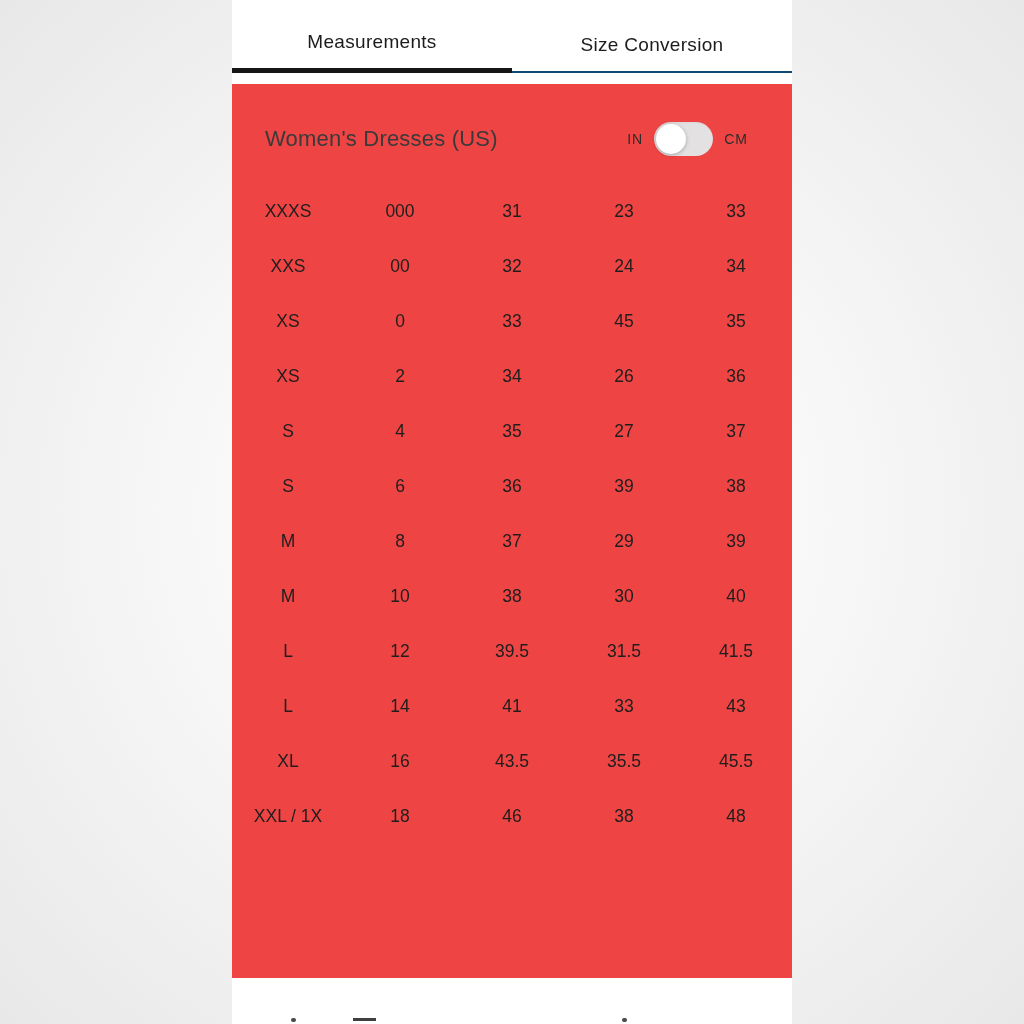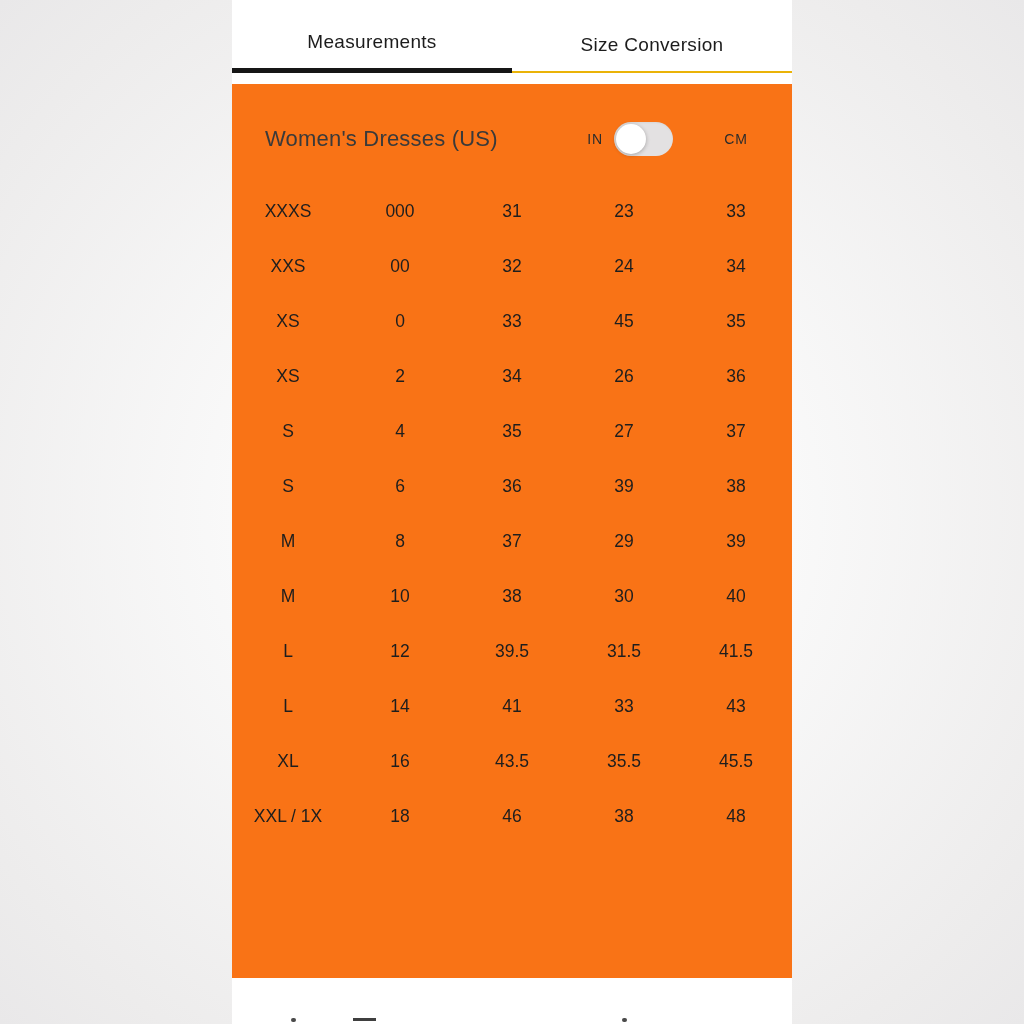--- a/index.html
+++ b/index.html
@@ -18,35 +18,35 @@
   }
 
   
   .tabbar { display:flex; height:73px; }
   .tab {
     flex:1; display:flex; align-items:flex-end; justify-content:center;
     padding-bottom:15px; font-size:19px; letter-spacing:.3px; color:#1c1c1c;
     cursor:pointer;
   }
   .tab.active   { border-bottom:5px solid #161616; font-weight:400; }
-  .tab.inactive { border-bottom:2px solid #eab308; }
+  .tab.inactive { border-bottom:2px solid #0c4a6e; }
 
   
   .content {
     position:absolute; top:84px; left:0; width:560px; height:894px;
-    background:#f97316;
+    background:#ef4444;
   }
   .title-row {
     display:flex; align-items:center; justify-content:space-between;
     padding:38px 44px 0 33px;
   }
   .sheet-title { font-size:22px; color:#3a3a3a; letter-spacing:.2px; }
 
   .toggle-group { display:flex; align-items:center; gap:11px; }
-  .toggle-label { font-size:14px; letter-spacing:1px; color:#2c2c2c;margin-left:40px; }
+  .toggle-label { font-size:14px; letter-spacing:1px; color:#2c2c2c; }
   .switch {
     position:relative; width:59px; height:34px; border-radius:17px;
     background:#e3e1e2; box-shadow:inset 0 1px 2px rgba(0,0,0,.05);
     cursor:pointer;
   }
   .knob {
     position:absolute; left:2px; top:2px; width:30px; height:30px;
     border-radius:50%; background:#ffffff;
     box-shadow:0 1px 4px rgba(0,0,0,.28);
   }

